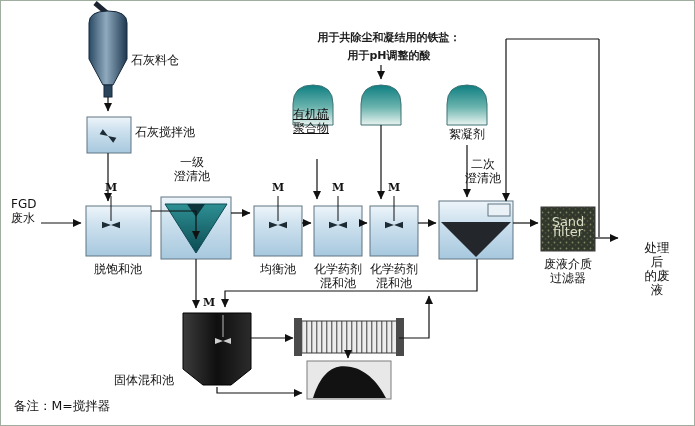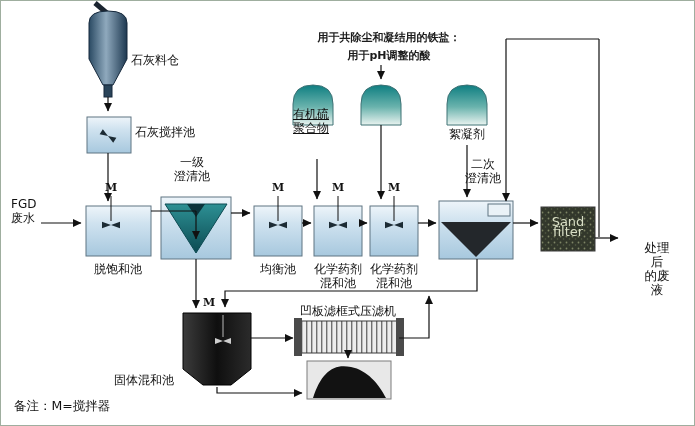--- a/index.html
+++ b/index.html
@@ -181,26 +181,27 @@
 混和池</div>
 
   <div class="lbl" style="left:310px; top:106px;text-decoration:underline;">有机硫
 聚合物</div>
   <div class="lbl" style="left:466px; top:126px;">絮凝剂</div>
   <div class="lbl" style="left:442px; top:156px;margin-left:40px;">二次
 澄清池</div>
 
   <div class="lbl sandtxt" style="left:567px; top:216px;">Sand
 filter</div>
+  <div class="lbl" style="left:567px; top:256px;">废液介质
+过滤器</div>
 
   <div class="lbl out" style="left:656px; top:224px;margin-top:16px;">处理后
 的废液</div>
 
   <div class="lbl" style="left:143px; top:340px;margin-top:32px;">固体混和池</div>
-  <div class="lbl" style="left:347px; top:303px;">凹板滤框式压滤机</div>
 
   <div class="lbl left footer" style="left:13px; top:398px;">备注：M=搅拌器</div>
 
   <div class="m" style="left:110px; top:180px;">M</div>
   <div class="m" style="left:277px; top:180px;">M</div>
   <div class="m" style="left:337px; top:180px;">M</div>
   <div class="m" style="left:393px; top:180px;">M</div>
   <div class="m" style="left:208px; top:295px;">M</div>
 
 </div>

